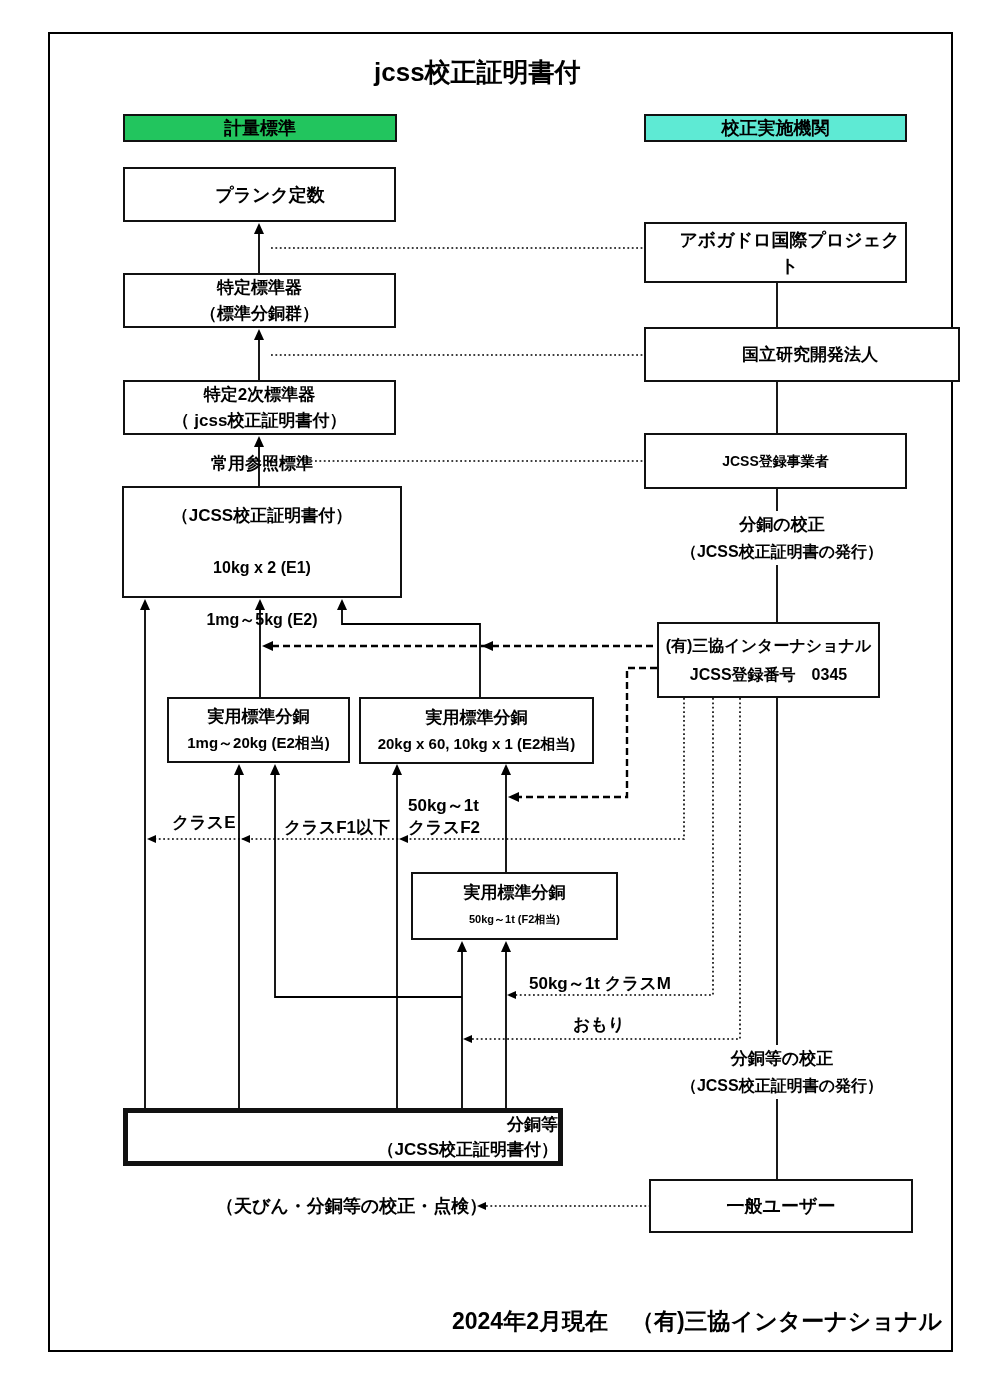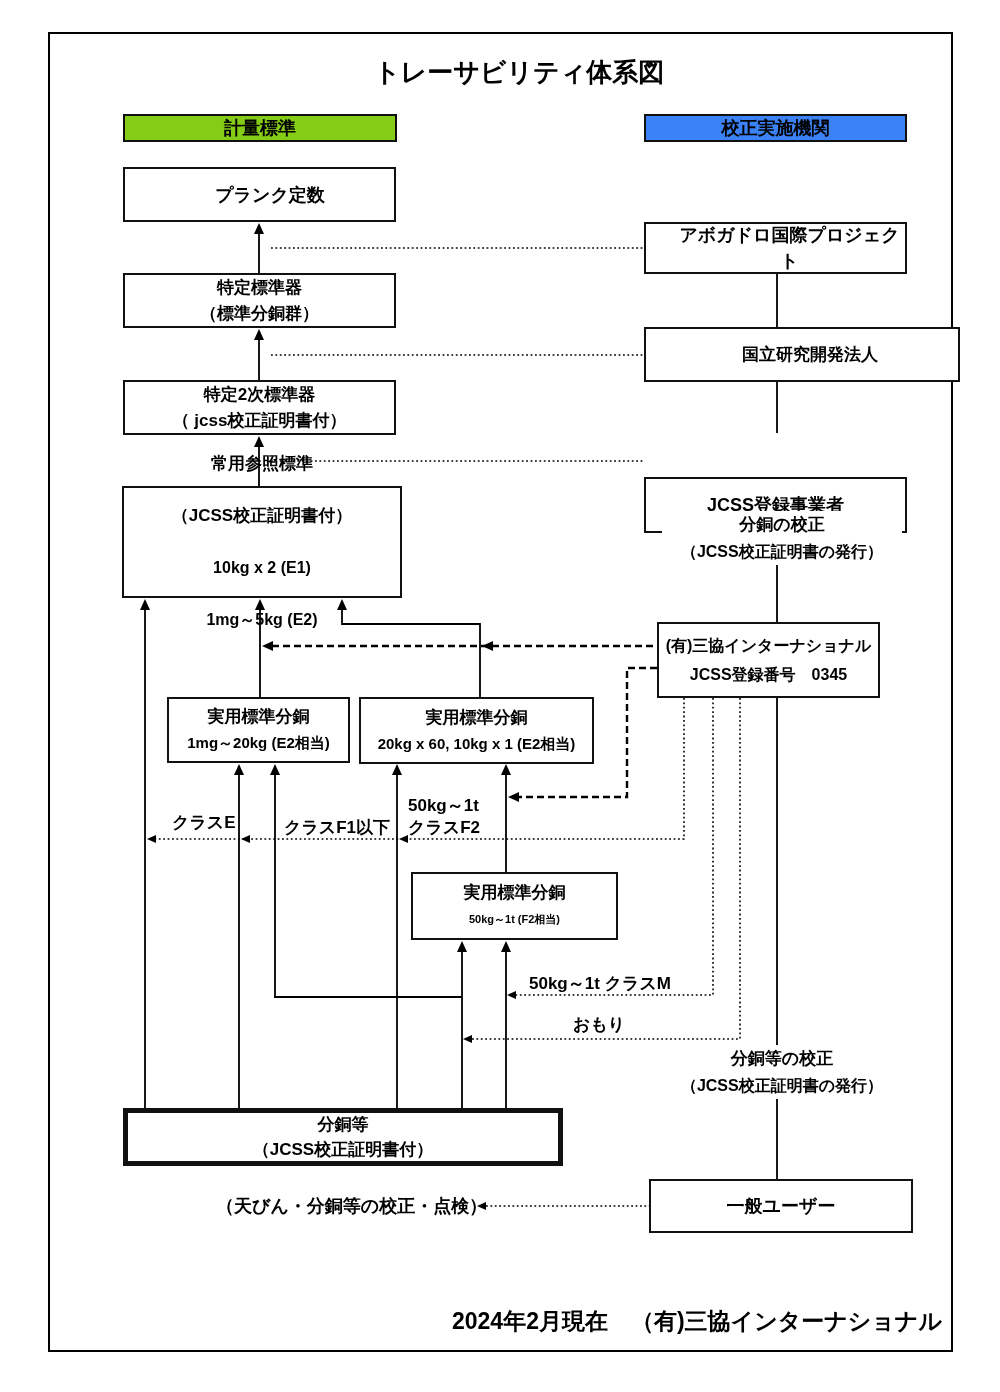--- a/index.html
+++ b/index.html
@@ -81,26 +81,26 @@
   <g fill="#000" stroke="none">
     <polygon points="147,839 156,835 156,843"></polygon>
     <polygon points="241,839 250,835 250,843"></polygon>
     <polygon points="399,839 408,835 408,843"></polygon>
     <polygon points="507,995 516,991 516,999"></polygon>
     <polygon points="463,1039 472,1035 472,1043"></polygon>
     <polygon points="477,1206 486,1202 486,1210"></polygon>
   </g>
 </svg>
 
-<div class="label" style="left:374px; top:55px; font-size:26px;">トレーサビリティ体系図</div>
+<div class="label" style="left:374px; top:55px; font-size:26px;">jcss校正証明書付</div>
 
-<div class="box hl" style="left: 123px; top: 114px; width: 274px; height: 28px; font-size: 18px; background: #84cc16;">
+<div class="box hl" style="left: 123px; top: 114px; width: 274px; height: 28px; font-size: 18px; background: #22c55e;">
   <div>計量標準</div>
 </div>
-<div class="box hl" style="left: 644px; top: 114px; width: 263px; height: 28px; font-size: 18px; background: #3b82f6;">
+<div class="box hl" style="left: 644px; top: 114px; width: 263px; height: 28px; font-size: 18px; background: #5eead4;">
   <div>校正実施機関</div>
 </div>
 
 <div class="box" style="left:123px; top:167px; width:273px; height:55px; font-size:18px;padding-left:21px;">
   <div>プランク定数</div>
 </div>
 
 <div class="box" style="left:123px; top:273px; width:273px; height:55px;">
   <div>特定標準器</div>
   <div>（標準分銅群）</div>
@@ -111,29 +111,29 @@
   <div>（ jcss校正証明書付）</div>
 </div>
 
 <div class="box" style="left:122px; top:486px; width:280px; height:112px; line-height:28px;gap:24px;">
   <div>常用参照標準</div>
   <div>（JCSS校正証明書付）</div>
   <div style="font-size:16px;">10kg x 2 (E1)</div>
   <div style="font-size:16px;">1mg～5kg (E2)</div>
 </div>
 
-<div class="box" style="left:644px; top:222px; width:263px; height:52px; font-size:18px;padding-left:28px;">
+<div class="box" style="left:644px; top:222px; width:263px; height:61px; font-size:18px;padding-left:28px;">
   <div>アボガドロ国際プロジェクト</div>
 </div>
 
 <div class="box" style="left:644px; top:327px; width:316px; height:55px;padding-left:16px;">
   <div>国立研究開発法人</div>
 </div>
 
-<div class="box" style="left:644px; top:433px; width:263px; height:56px; font-size:18px;margin-top:44px;">
+<div class="box" style="left:644px; top:433px; width:263px; height:56px; font-size:14px;">
   <div>JCSS登録事業者</div>
 </div>
 
 <div class="box" style="left:657px; top:622px; width:223px; height:76px; line-height:29px; font-size:16px;">
   <div>(有)三協インターナショナル</div>
   <div>JCSS登録番号　0345</div>
 </div>
 
 <div class="box" style="left:167px; top:697px; width:183px; height:66px;">
   <div>実用標準分銅</div>
@@ -143,21 +143,21 @@
 <div class="box" style="left:359px; top:697px; width:235px; height:67px;">
   <div>実用標準分銅</div>
   <div style="font-size:15px;">20kg x 60, 10kg x 1 (E2相当)</div>
 </div>
 
 <div class="box" style="left:411px; top:872px; width:207px; height:68px;">
   <div>実用標準分銅</div>
   <div style="font-size:11px;">50kg～1t (F2相当)</div>
 </div>
 
-<div class="box thick" style="left:123px; top:1108px; width:440px; height:58px; line-height:25px;">
+<div class="box thick" style="left:123px; top:1108px; width:440px; height:58px; line-height:25px;align-items:flex-end;">
   <div>分銅等</div>
   <div>（JCSS校正証明書付）</div>
 </div>
 
 <div class="box" style="left:649px; top:1179px; width:264px; height:54px; font-size:18px;">
   <div>一般ユーザー</div>
 </div>
 
 <div class="label wbg" style="left:662px; top:511px; width:240px;">
   <div>分銅の校正</div>

